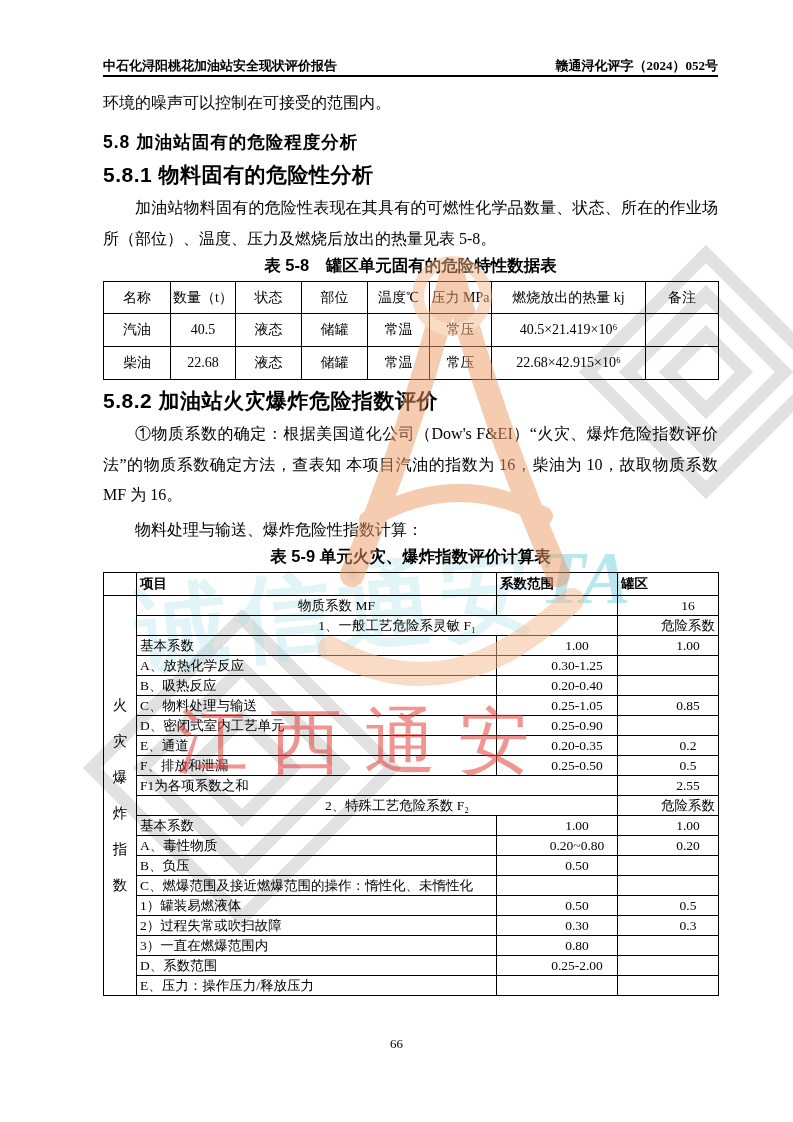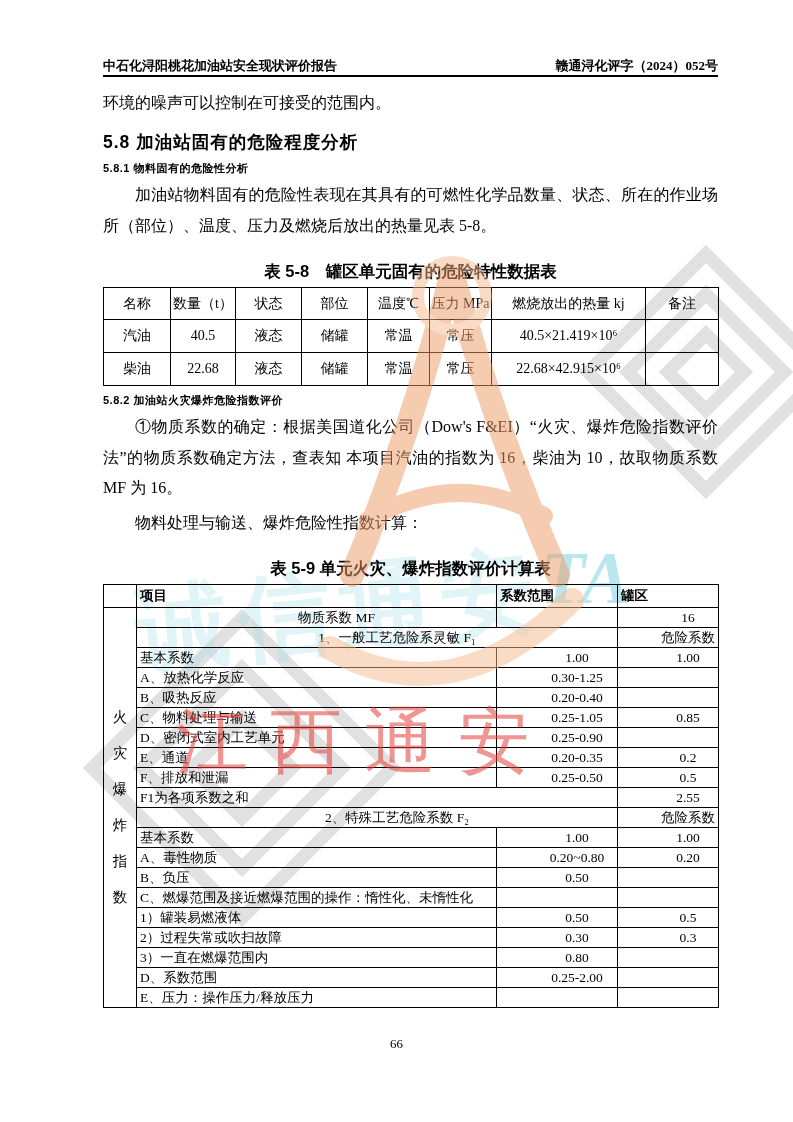--- a/index.html
+++ b/index.html
@@ -26,23 +26,23 @@
     font-size:74px; font-weight:bold; font-style:italic; color:#82d4e3; opacity:0.55;
   }
   .content { position:absolute; left:103px; top:57px; width:615px; z-index:1; }
   .header-row {
     display:flex; justify-content:space-between; align-items:flex-end;
     font-size:13px; font-weight:bold; 
     border-bottom:2px solid #000;
   }
   .intro { margin-top:11px; font-size:16px; line-height:30px; }
   .h1 { margin-top:12px; font-size:17.5px; font-weight:bold; font-family:"Liberation Sans",sans-serif; letter-spacing:1px;}
-  .h2 { margin-top:7px; font-size:11px; font-weight:bold; font-family:"Liberation Sans",sans-serif; letter-spacing:0.5px;}
+  .h2 { margin-top:7px; font-size:21px; font-weight:bold; font-family:"Liberation Sans",sans-serif; letter-spacing:0.5px;}
   .para { margin-top:4px; font-size:16px; line-height:30.5px; text-align:justify; text-indent:2em; }
-  .tbl-title { margin-top:20px; text-align:center; font-size:16.5px; font-weight:bold; font-family:"Liberation Sans",sans-serif; }
+  .tbl-title { margin-top:1px; text-align:center; font-size:16.5px; font-weight:bold; font-family:"Liberation Sans",sans-serif; }
   table { border-collapse:collapse; margin-top:4px; width:615px; table-layout:fixed; }
   td { border:1px solid #000; overflow:hidden; white-space:nowrap; }
   #t58 td { height:33px; text-align:center; font-size:14px; }
   #t58 tr.hd td { height:32px;margin-top:25px; }
   #t59 td { height:20px; font-size:13.5px; padding:0 3px; }
   #t59 tr.hd td { height:23px; text-align:left;font-weight:bold; }
   #t59 td.ctr { text-align:center;padding-left:43px; }
   #t59 td.lbl { text-align:left; }
   #t59 td.side { padding:0; }
   .side-inner { display:flex; flex-direction:column; align-items:center; justify-content:center;

